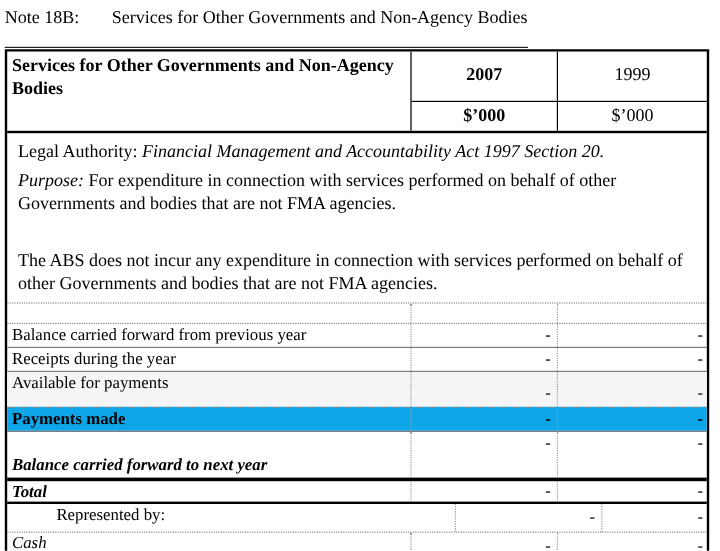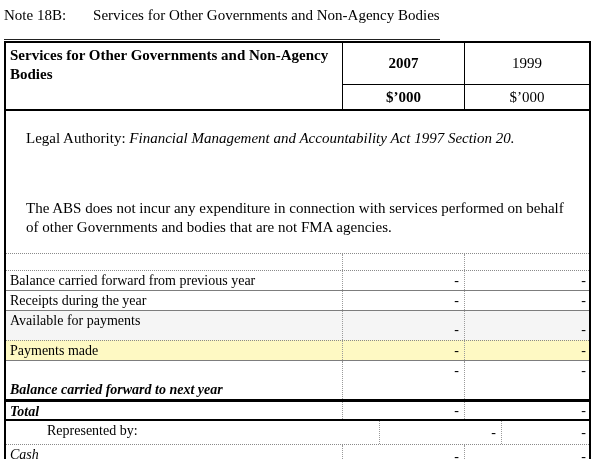--- a/index.html
+++ b/index.html
@@ -29,40 +29,40 @@
   .year-row{display:flex;height:41px;border-bottom:1px solid #000;}
   .unit-row{display:flex;height:24px;}
   .hc{display:flex;align-items:center;justify-content:center;font-size:15px;box-sizing:border-box;}
   .hc-7{width:121px;font-weight:bold;}
   .hc-6{flex:1;border-left:1px solid #000;}
   
   .textblock{
     padding:2px 5px 0 4px;font-size:15px;line-height:19px;
     border-bottom:1px dotted #8a8a8a;min-height:111px;box-sizing:border-box;
   }
-  .textblock p{margin:16px;font-family:Liberation Serif, serif;}
+  .textblock p{margin:5px;font-family:Liberation Serif, serif;}
   .gap-line{height:19px;}
   .it{font-style:italic;}
   
   .c-label{
     width:336px;box-sizing:border-box;padding:1px 2px 0 4px;
     font-size:14px;line-height:18px;overflow:hidden;
   }
   .c-val{
     box-sizing:border-box;display:flex;justify-content:flex-end;align-items:center;
     font-size:14px;border-left:1px dotted #9a9a9a;
   }
   .c-v7{width:122px;padding-right:5px;}
   .c-v6{flex:1;padding-right:3px;}
   #r-spacer{height:16px;}
   #r-bal-prev{height:20px;border-top:1px dotted #8a8a8a;}
   #r-receipts{height:20px;border-top:1px solid #7d7d7d;}
   #r-available{height:30px;border-top:1px solid #7d7d7d;background:#f5f5f5;}
   #r-available .c-val{align-items:flex-end;padding-bottom:2px;}
-  #r-payments{height:20px;border-top:1px dotted #8a8a8a;background:#fef9c3;}
+  #r-payments{height:20px;border-top:1px dotted #8a8a8a;background:#0ea5e9;font-weight:bold;}
   #r-bal-next{height:39px;border-top:1px solid #7d7d7d;}
   #r-bal-next .c-label{font-weight:bold;font-style:italic;margin-top:19px;}
   #r-bal-next .c-val{align-items:flex-start;padding-top:2px;}
   #r-total{height:22px;border-top:3px solid #000;border-bottom:2px solid #000;}
   #r-total .c-label{font-weight:bold;font-style:italic;}
   #r-represented{height:23px;padding-left:37px;}
   #r-cash{height:25px;border-top:1px dotted #8a8a8a;}
   #r-cash .c-label{font-style:italic;}
 </style>
 </head>
@@ -83,20 +83,21 @@
       </div>
       <div class="unit-row">
         <div class="hc hc-7">$’000</div>
         <div class="hc hc-6">$’000</div>
       </div>
     </div>
   </div>
 
   <div class="textblock">
     <p><span>Legal Authority:</span> <span class="it">Financial Management and Accountability Act 1997 Section 20.</span></p>
+    <p><span class="it">Purpose:</span> <span>For expenditure in connection with services performed on behalf of other Governments and bodies that are not FMA agencies.</span></p>
     <p class="gap-line"></p>
     <p>The ABS does not incur any expenditure in connection with services performed on behalf of other Governments and bodies that are not FMA agencies.</p>
   </div>
 
   <div class="row" id="r-spacer">
     <div class="c-label"></div>
     <div class="c-val c-v7"></div>
     <div class="c-val c-v6"></div>
   </div>
 

